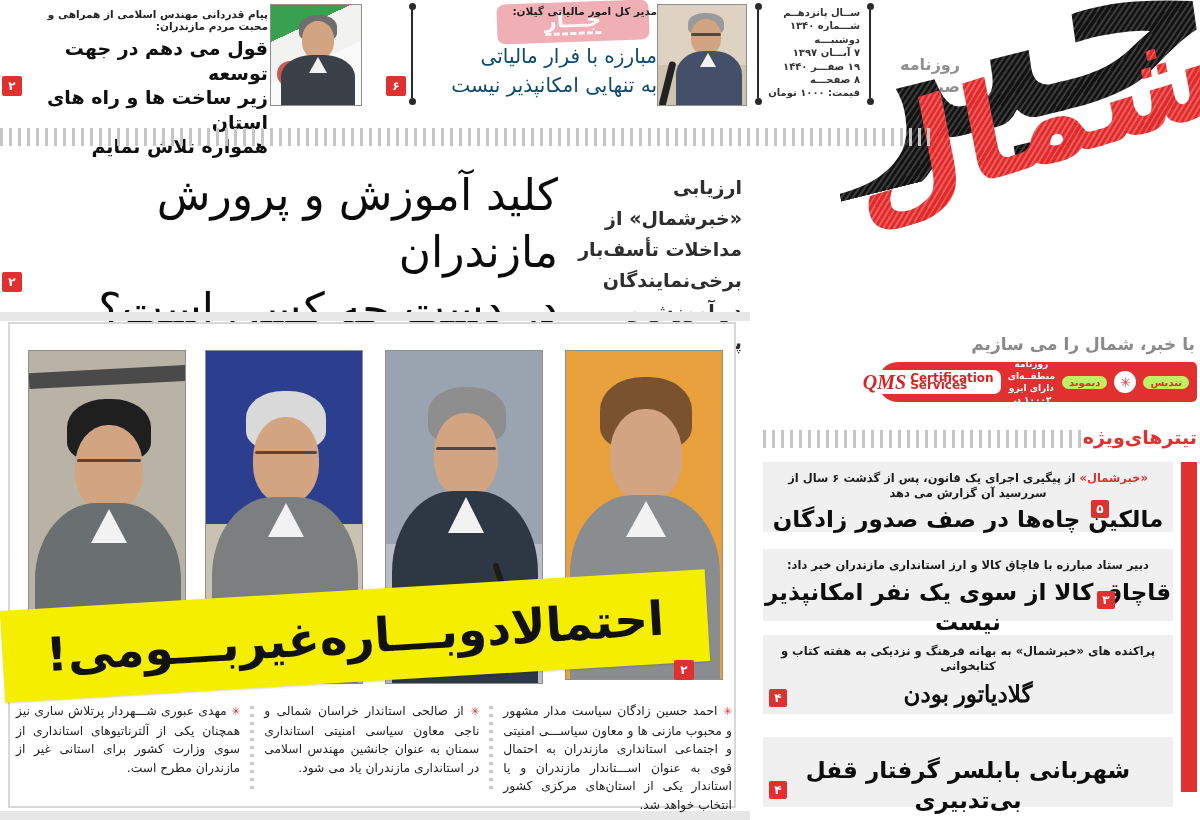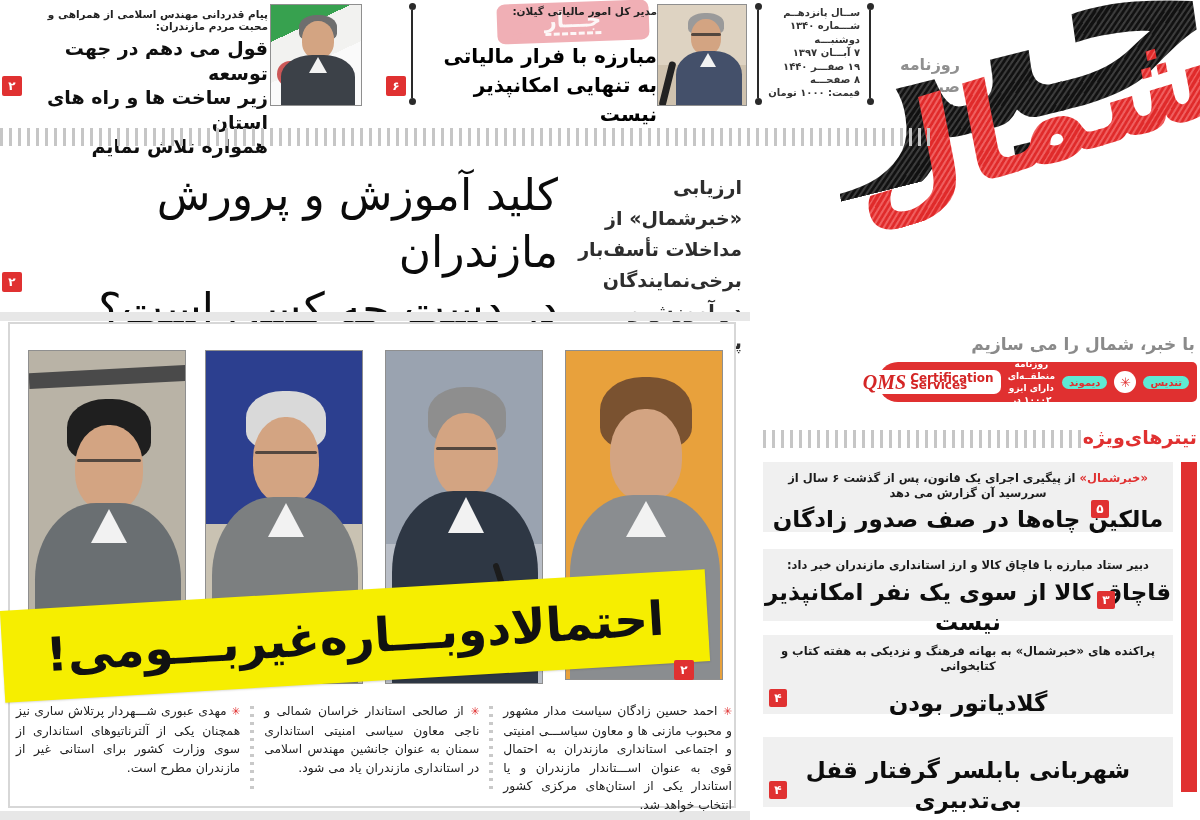--- a/index.html
+++ b/index.html
@@ -74,21 +74,21 @@
     background:repeating-linear-gradient(135deg,#e02a2a 0 3px,#f06060 3px 5px);
     -webkit-background-clip:text; background-clip:text; -webkit-text-fill-color:transparent;
   }
   .slogan { font-size:17px; font-weight:bold; color:#8a8a8a; text-align:left; }
 
   
   .qms-banner {
     background:#e03030; border-radius:20px 5px 5px 20px;
     display:flex; flex-direction:row; align-items:center; gap:7px; padding:4px 8px 4px 6px;
   }
-  .pill { background:#5eead4; color:#e03030; font-size:10px; font-weight:800;
+  .pill { background:#bef264; color:#e03030; font-size:10px; font-weight:800;
           border-radius:10px; padding:1px 7px; white-space:nowrap; }
   .seal { width:22px; height:22px; background:#fff; border-radius:50%; color:#e03030;
           font-size:13px; display:flex; align-items:center; justify-content:center; flex:0 0 auto; }
   .qms-mid { color:#fff; font-size:9px; font-weight:bold; text-align:center; line-height:12px; flex:1; }
   .qms-white { background:#fff; border-radius:7px; padding:2px 7px; display:flex;
                align-items:center; gap:4px; direction:ltr; }
   .qms-logo { font-family:"Liberation Serif", serif; font-style:italic; font-weight:bold;
               color:#d42525; font-size:20px; line-height:1; }
   .qms-sub { color:#d42525; font-size:12px; font-weight:bold; line-height:7.5px; direction:ltr; text-align:left; }
 
@@ -147,21 +147,21 @@
 </div>
 
 <div class="abs badge" style="left:386px; top:76px;">۶</div>
 
 <div class="abs vdot-line" style="left:411px; top:10px; height:88px;"></div>
 
 <div class="abs bubble" style="left:497px; top:2px; width:152px; height:40px;">
   <span>جـــار</span>
 </div>
 <div class="abs kicker-sm" style="left:425px; top:5px; width:232px; text-align:right;">مدیر کل امور مالیاتی گیلان:</div>
-<div class="abs" style="left:425px; top:42px; width:232px; font-size:20px; font-weight:700; color:#000000; line-height:29px; text-align:right;">
+<div class="abs" style="left:425px; top:42px; width:232px; font-size:20px; font-weight:400; color:#0c4a6e; line-height:29px; text-align:right;">
   <div>مبارزه با فرار مالیاتی</div>
   <div>به تنهایی امکانپذیر نیست</div>
 </div>
 
 <div class="abs portrait" style="left:657px; top:4px; width:90px; height:102px;">
   <div class="bg" style="background:linear-gradient(180deg,#ded3c2 0 60%,#cfc2ae 60%);"></div>
   <div class="ph-hair" style="left:30px; top:8px; width:36px; height:22px; background:#9a9a9a;"></div>
   <div class="ph-face" style="left:33px; top:14px; width:30px; height:36px;"></div>
   <div class="ph-glass" style="left:33px; top:28px; width:30px;"></div>
   <div class="ph-body" style="left:18px; top:46px; width:66px; height:56px; background:#44506a;"></div>
@@ -307,20 +307,20 @@
 </div>
 
 <div class="abs sb-box" style="top:549px; height:72px;">
   <div class="sb-kicker">دبیر ستاد مبارزه با قاچاق کالا و ارز استانداری مازندران خبر داد:</div>
   <div class="sb-head" style="margin-top:4px;">قاچاق کالا از سوی یک نفر امکانپذیر نیست</div>
   <div class="abs badge" style="left:334px; top:42px; width:18px; height:18px;">۳</div>
 </div>
 
 <div class="abs sb-box" style="top:635px; height:79px;">
   <div class="sb-kicker">پراکنده های «خبرشمال» به بهانه فرهنگ و نزدیکی به هفته کتاب و کتابخوانی</div>
-  <div class="sb-head" style="margin-top:14px;">گلادیاتور بودن</div>
+  <div class="sb-head" style="margin-top:6px;font-family:Liberation Serif, serif;">گلادیاتور بودن</div>
   <div class="abs badge" style="left:6px; top:54px; width:18px; height:18px;">۴</div>
 </div>
 
 <div class="abs sb-box" style="top:730px; height:70px;margin-top:7px;">
   <div class="sb-head" style="margin-top:18px;">شهربانی بابلسر گرفتار قفل بی‌تدبیری</div>
   <div class="abs badge" style="left:6px; bottom:8px; width:18px; height:18px;">۴</div>
 </div>
 
 </body></html>

